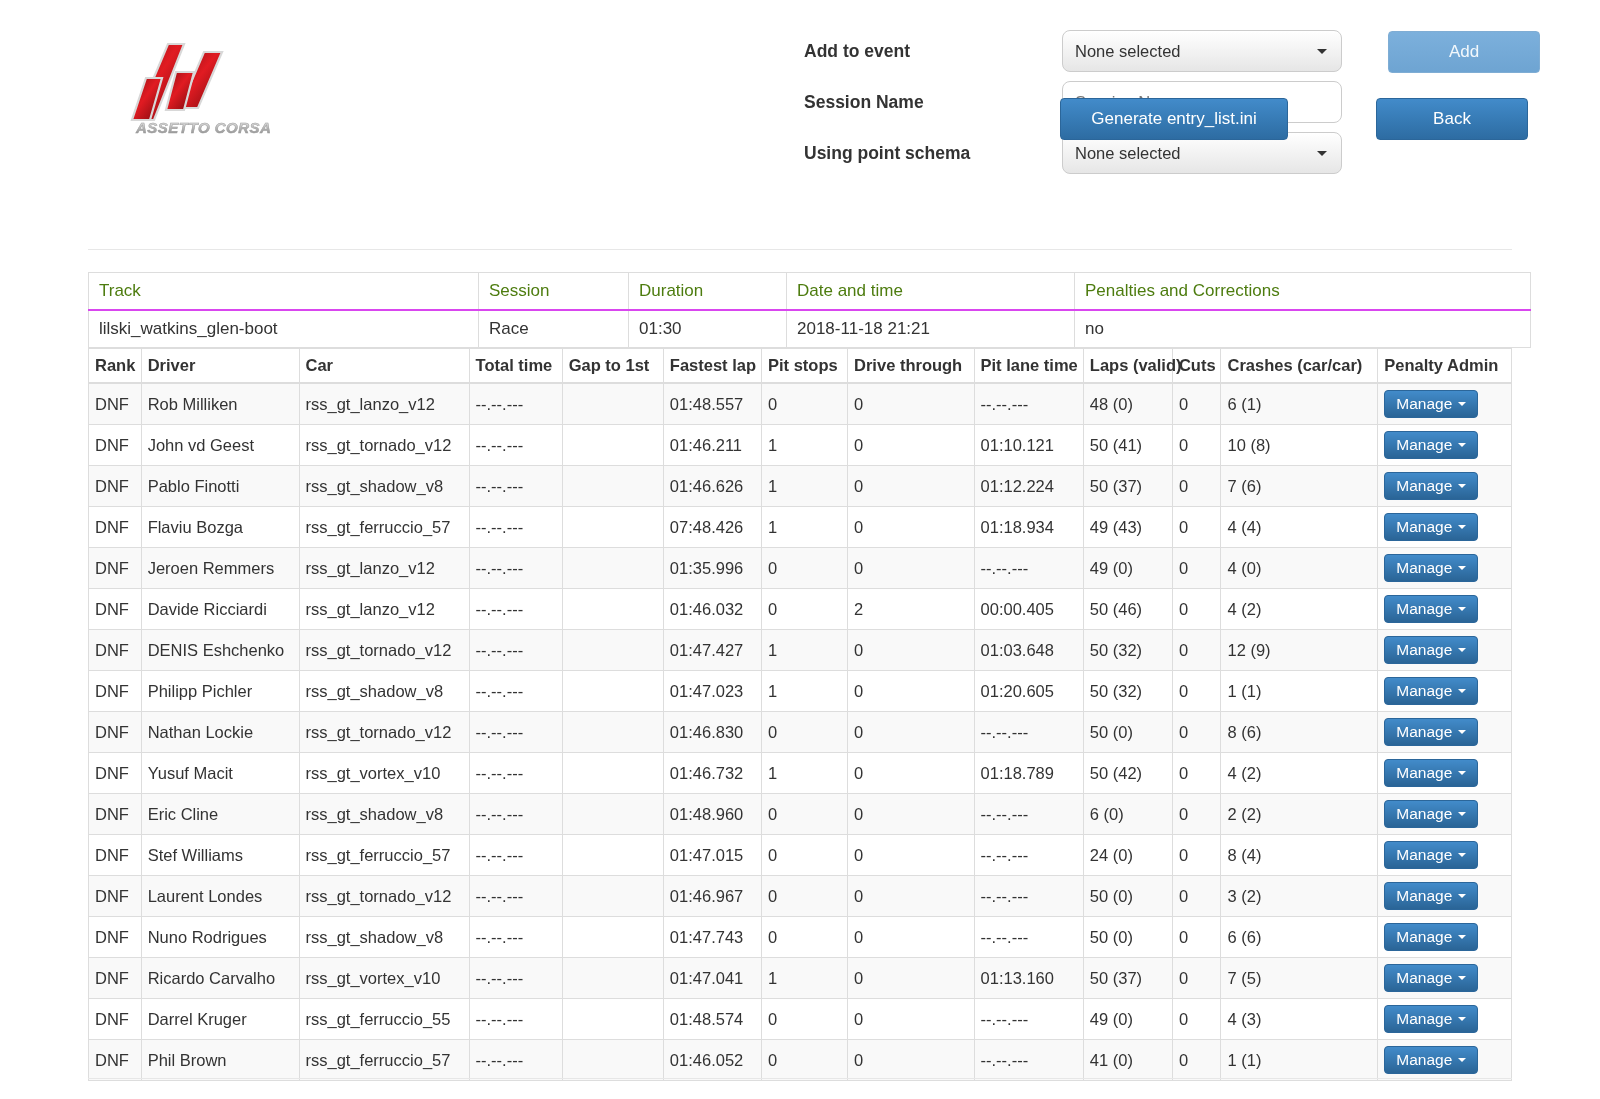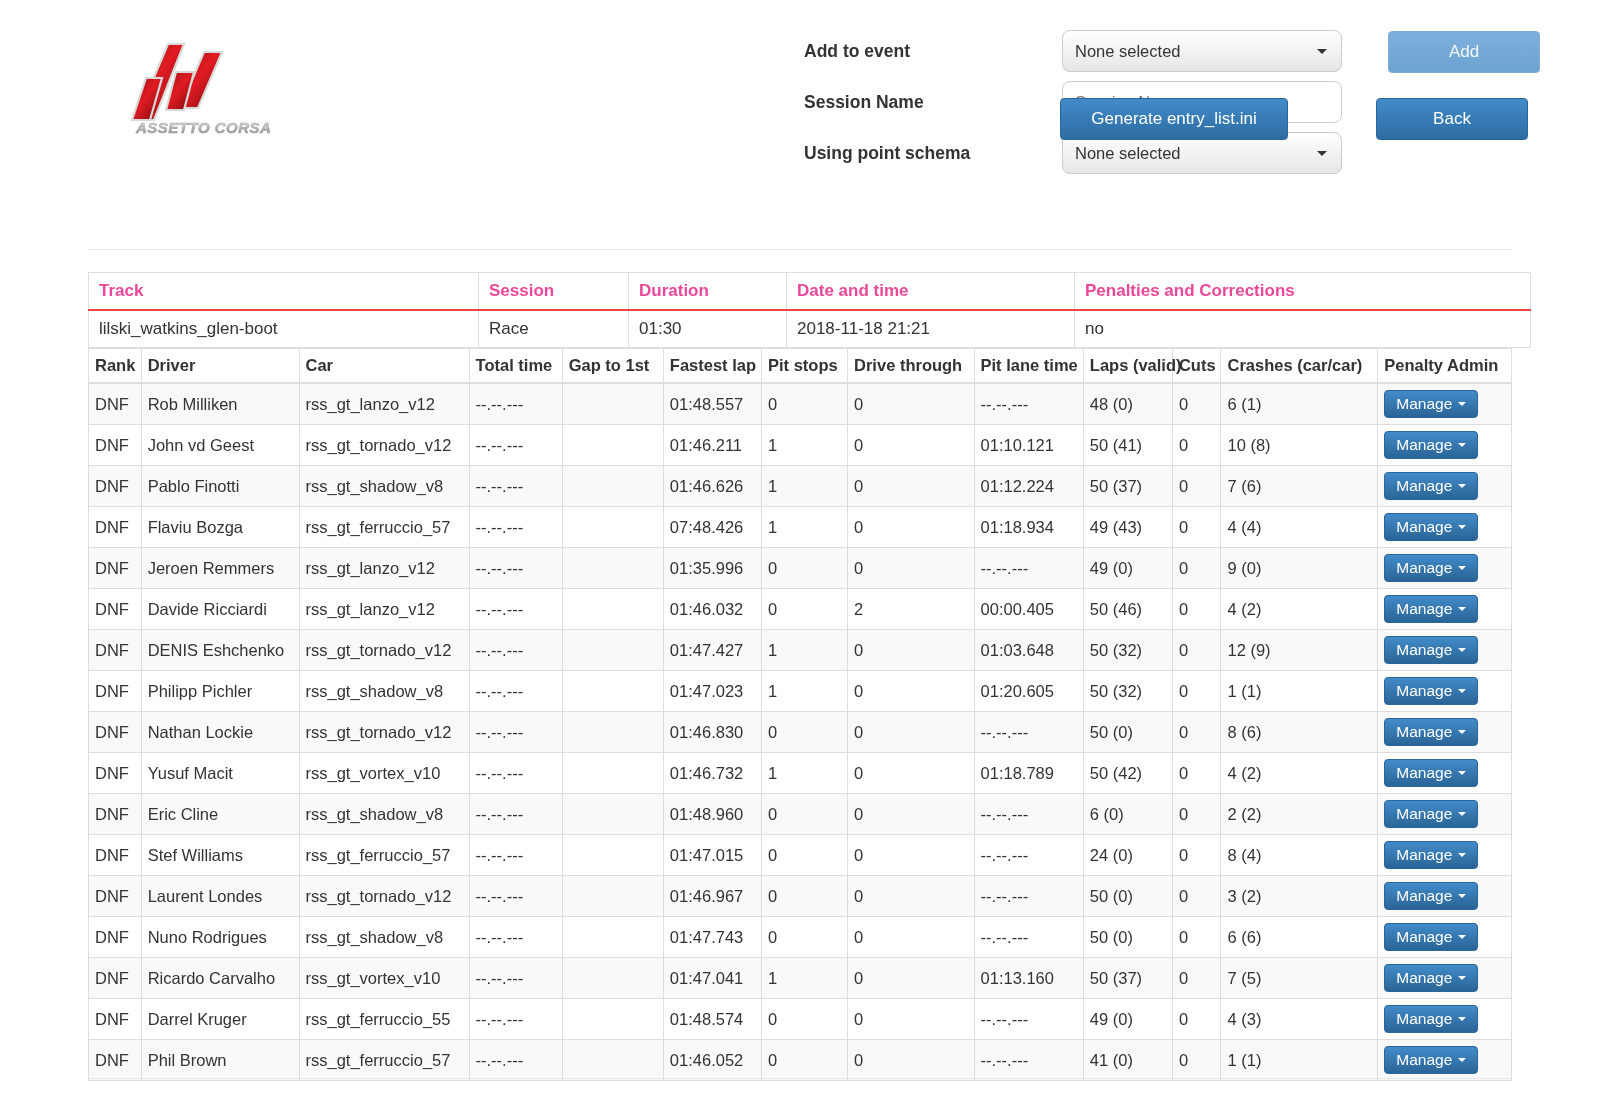--- a/index.html
+++ b/index.html
@@ -113,23 +113,23 @@
   .info-table th, .info-table td {
     border-left: 1px solid #dddddd;
     border-right: 1px solid #dddddd;
     padding: 8px 10px;
     font-size: 17px;
     text-align: left;
     vertical-align: middle;
     height: 31px;
   }
   .info-table th {
-    font-weight: bold;
-    border-bottom: 2px solid #ef4444;
-    color: #ec4899;
+    font-weight: normal;
+    border-bottom: 2px solid #d946ef;
+    color: #4d7c0f;
   }
   .info-table td { border-top: 1px solid #dddddd; color: #333; }
 
   .classification-title {
     text-align: center;
     font-size: 17px;
     color: #333;
     padding: 10px 0 8px 0;
   }
 
@@ -413,21 +413,21 @@
             <td>Jeroen Remmers</td>
             <td>rss_gt_lanzo_v12</td>
             <td class="dashes">--.--.---</td>
             <td></td>
             <td class="fastest">01:35.996</td>
             <td>0</td>
             <td>0</td>
             <td class="dashes">--.--.---</td>
             <td>49 (0)</td>
             <td>0</td>
-            <td>9 (0)</td>
+            <td>4 (0)</td>
             <td><span class="manage-btn">
                 <span>Manage</span>
                 <span class="caret-w"></span>
               </span></td>
           </tr>
           <tr>
             <td>DNF</td>
             <td>Davide Ricciardi</td>
             <td>rss_gt_lanzo_v12</td>
             <td class="dashes">--.--.---</td>

